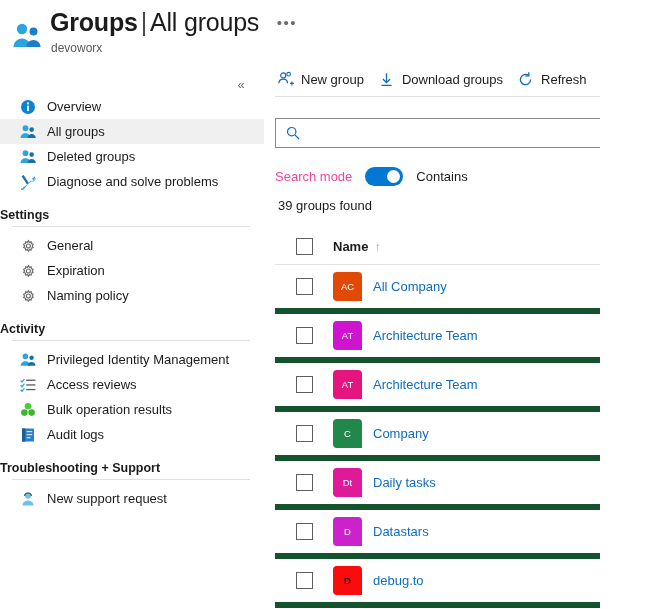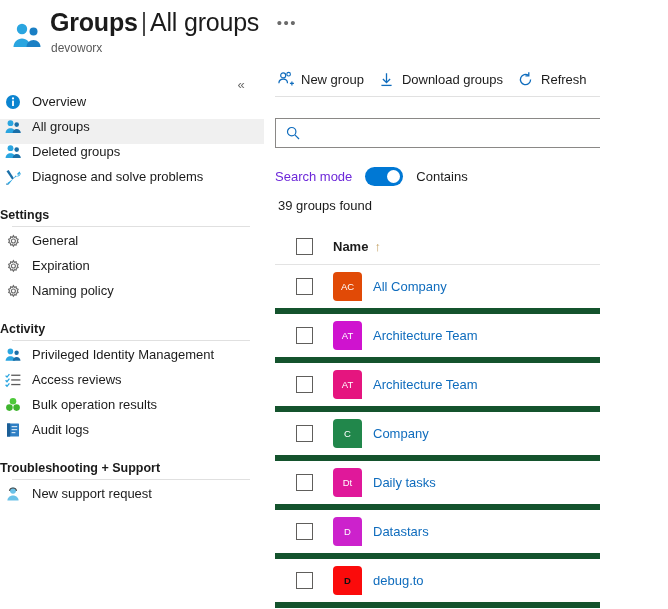--- a/index.html
+++ b/index.html
@@ -85,23 +85,23 @@
     width: 18px; height: 18px;
     color: #6b6b6b;
     font-size: 13px;
     line-height: 18px;
     text-align: center;
     cursor: pointer;
   }
   .nav-item {
     position: relative;
     display: flex;
-    align-items: flex-start;
+    align-items: center;
     height: 25px;
-    padding-left: 5px;
+    padding-left: 20px;
     cursor: pointer;
     white-space: nowrap;
   }
   .nav-item.selected {
     background: #f0f0f0;
   }
   .nav-item .ic {
     width: 16px; height: 16px;
     margin-right: 11px;
     flex: 0 0 16px;
@@ -199,21 +199,21 @@
 
   .search-mode-row {
     position: absolute;
     left: 11px; top: 103px;
     display: flex;
     align-items: center;
     height: 22px;
   }
   .search-mode-label {
     font-size: 13px;
-    color: #6d28d9;
+    color: #ec4899;
     margin-right: 13px;
   }
   .toggle {
     width: 38px; height: 19px;
     border-radius: 10px;
     background: #0078d4;
     position: relative;
     cursor: pointer;
     flex: 0 0 38px;
   }

